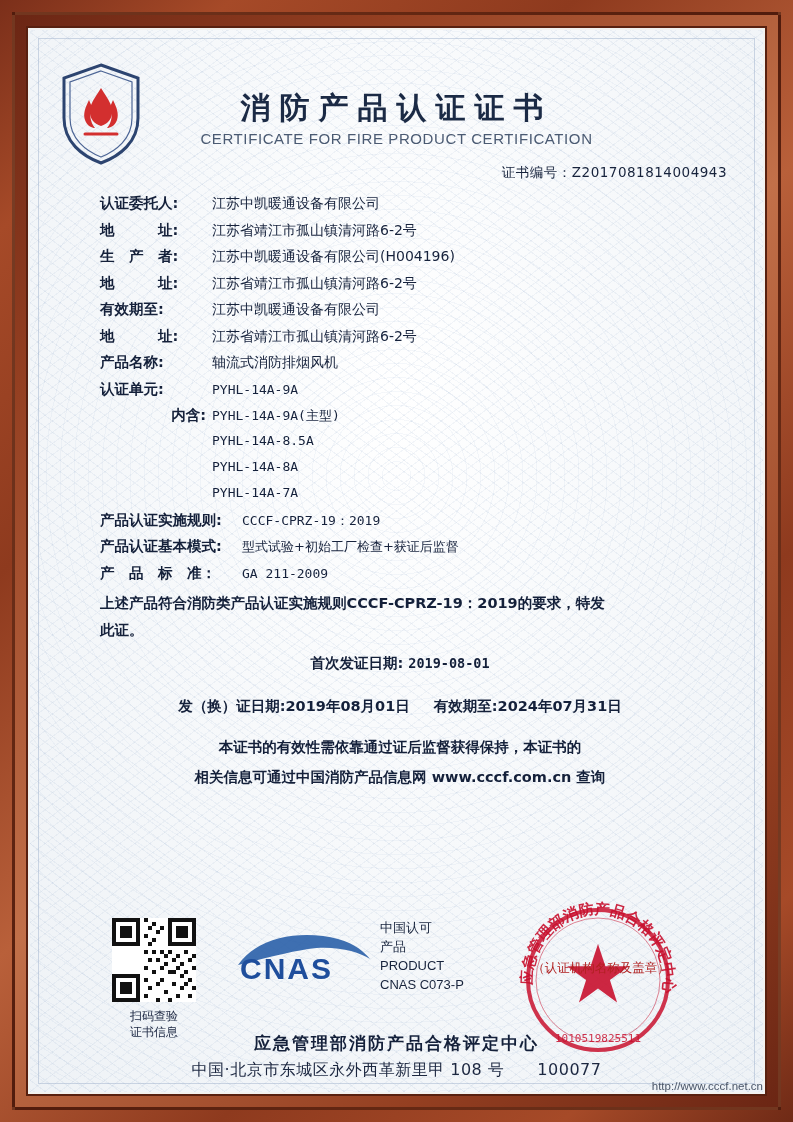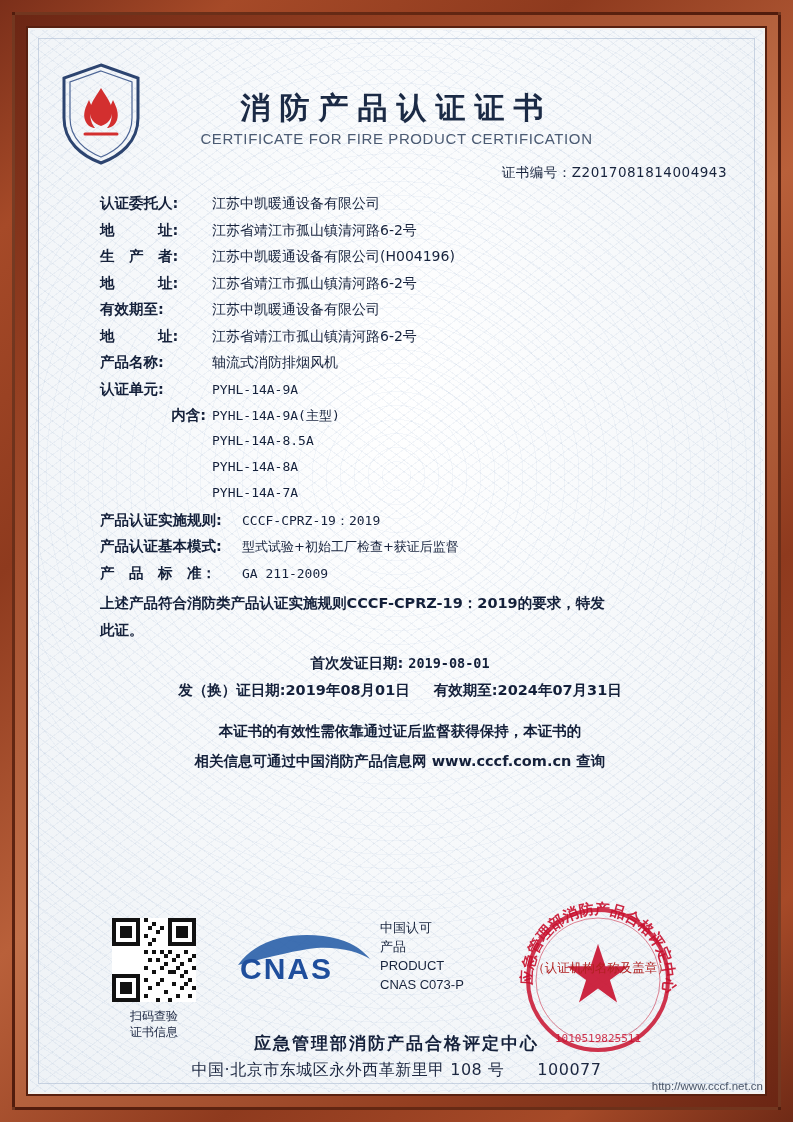--- a/index.html
+++ b/index.html
@@ -106,21 +106,21 @@
     margin-top:2px;
     font-size:14.5px;font-weight:bold;line-height:27px;
   }
 
   .first-issue{
     margin-top:10px;text-align:center;
     font-size:14.5px;font-weight:bold;
   }
   .first-issue .d{font-family:"DejaVu Sans Mono", monospace;font-weight:bold;font-size:13.5px;}
   .issue-line{
-    margin-top:8px;text-align:center;
+    margin-top:24px;text-align:center;
     font-size:14.5px;font-weight:bold;
   }
   .issue-line .gap{display:inline-block;width:24px;}
 
   .validity{
     margin-top:16px;text-align:center;
     font-size:14.5px;font-weight:bold;line-height:30px;
     color:#14203a;
   }
 

